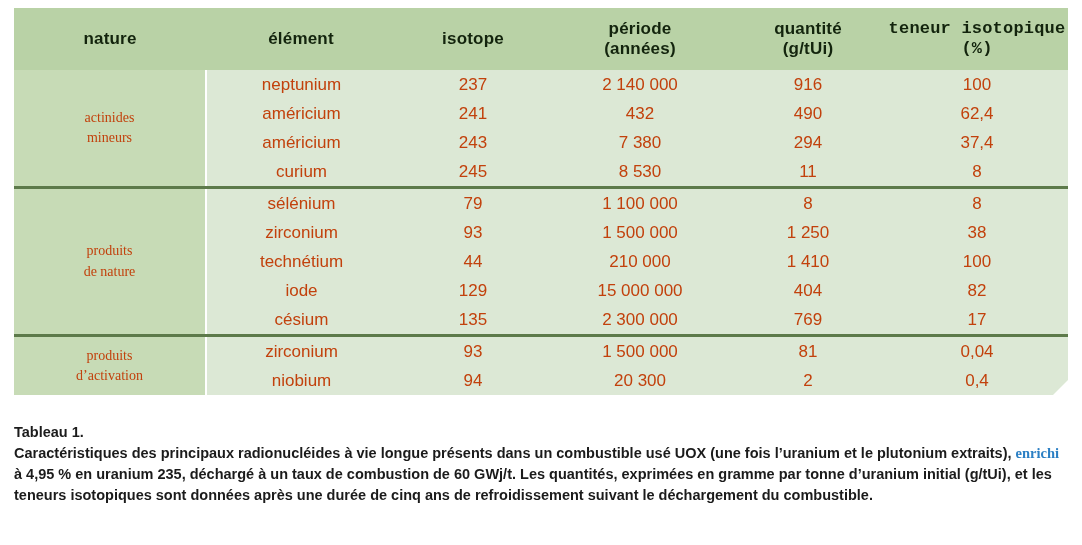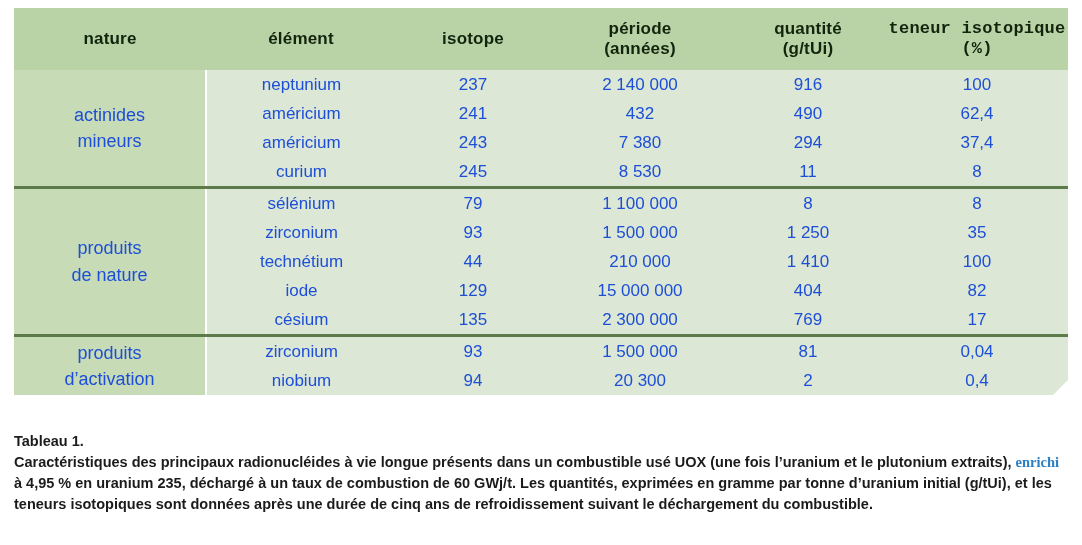--- a/index.html
+++ b/index.html
@@ -50,48 +50,49 @@
     border-right: 2px solid #ffffff;
     color: #13240d;
     letter-spacing: 0.2px;
   }
   thead th:last-child { border-right: 0; font-family: Liberation Mono, monospace; }
 
   tbody td {
     height: 29px;
     border-right: 2px solid #ffffff;
     border-bottom: 1px solid #ffffff;
-    color: #1d4ed8;
+    color: #c2410c;
   }
   tbody td:last-child { border-right: 0; }
 
   tbody td.group {
     background: #c7dbb6;
     border-right: 2px solid #ffffff;
-    font-size: 18px;
+    font-size: 14px;
     line-height: 1.45;
+    font-family: Liberation Serif, serif;
   }
   tbody tr.sep td {
     border-top: 3px solid #5d7a4a;
   }
   tbody tr:last-child td {
     border-bottom: 0;
     margin-top: 27px;
   }
   .corner-cut {
     position: absolute;
     right: 14px;
     width: 28px;
     height: 28px;
     background: #ffffff;
     transform: rotate(0deg);
     clip-path: polygon(100% 0, 100% 100%, 0 100%);
   }
   .caption {
-    margin-top: 36px;
+    margin-top: 27px;
     font-size: 14.5px;
     line-height: 1.45;
     color: #1b1b1b;
     width: 1046px;
   }
   .caption .lead {
     font-weight: bold;
   }
   .caption .hl {
     color: #2b7fc4;
@@ -184,21 +185,21 @@
         <td>79</td>
         <td>1 100 000</td>
         <td>8</td>
         <td>8</td>
       </tr>
       <tr>
         <td>zirconium</td>
         <td>93</td>
         <td>1 500 000</td>
         <td>1 250</td>
-        <td>35</td>
+        <td>38</td>
       </tr>
       <tr>
         <td>technétium</td>
         <td>44</td>
         <td>210 000</td>
         <td>1 410</td>
         <td>100</td>
       </tr>
       <tr>
         <td>iode</td>

